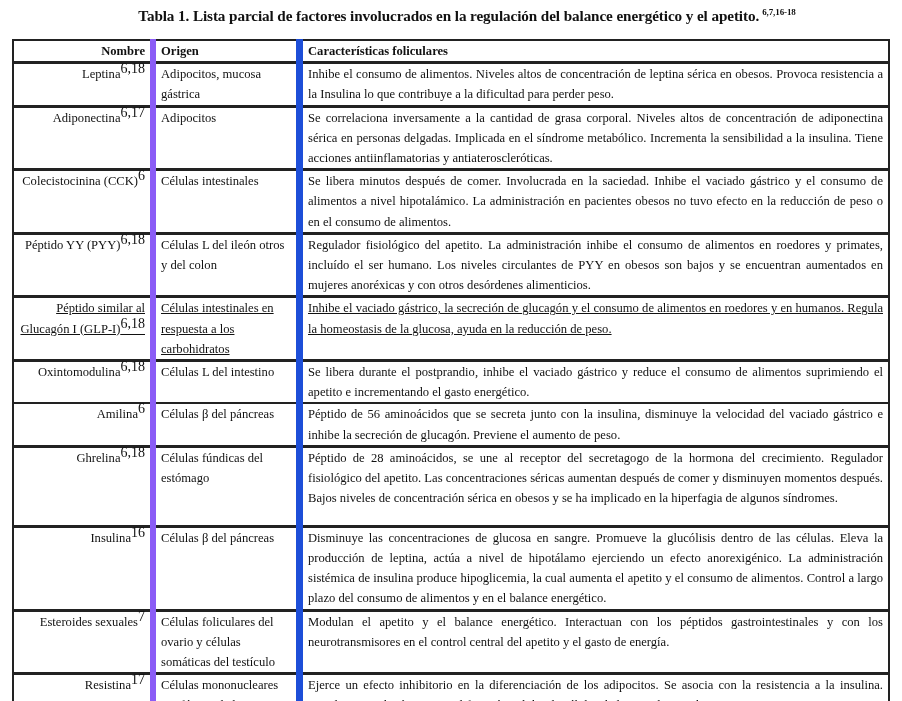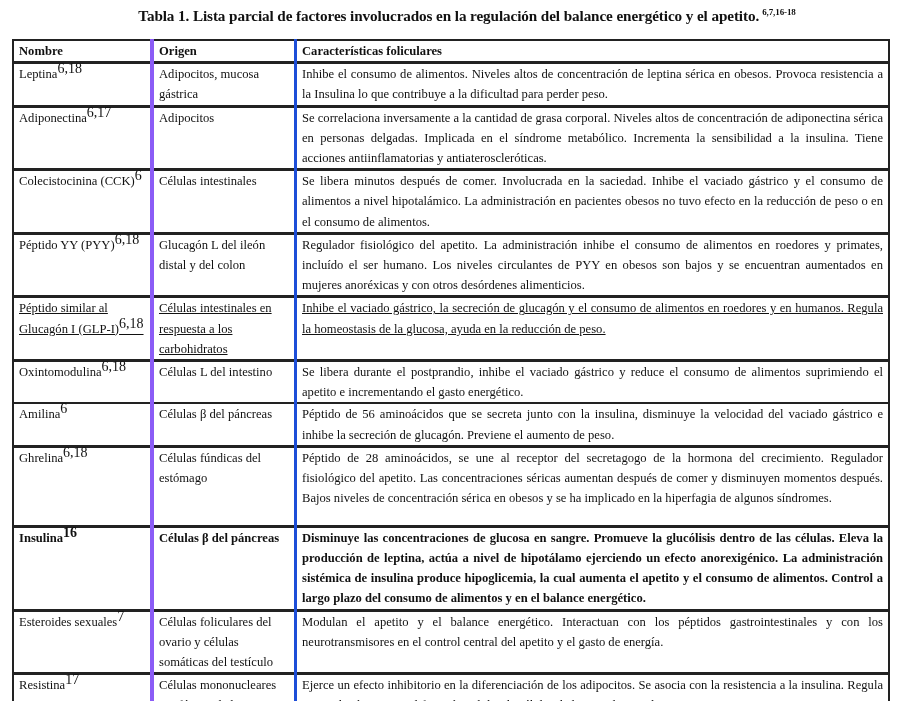--- a/index.html
+++ b/index.html
@@ -8,22 +8,22 @@
   .title { position: absolute; left: 16px; top: 7px; width: 902px; text-align: center;
            font-size: 15.2px; font-weight: bold; letter-spacing: -0.1px; }
   .title sup { font-size: 9px; font-weight: bold; vertical-align: 6px; margin-left: 3px; }
   table { position: absolute; left: 12px; top: 39px; width: 878px;
           border-collapse: collapse; font-size: 12.6px; line-height: 20.2px;
           border: 2px solid #222; table-layout: fixed; }
   td, th { border: 1px solid #222; padding: 0 5px; vertical-align: top; text-align: left; }
   th { font-weight: bold; height: 20px; }
   tr.row td { border-top: 3px solid #222; }
   tr.thin td { border-top: 2px solid #222; }
-  td.col-name, th.col-name { width: 126px; border-right: 4px solid #8b5cf6; }
-  td.col-orig, th.col-orig { width: 130px; border-right: 3px solid #1d4ed8; }
+  td.col-name, th.col-name { width: 126px; border-right: 6px solid #8b5cf6; text-align: right; }
+  td.col-orig, th.col-orig { width: 130px; border-right: 7px solid #1d4ed8; }
   td.col-desc { text-align: justify; }
   sup { font-size: 14px; vertical-align: 5px; line-height: 0; }
 </style>
 </head>
 <body>
 
 <div class="title">
   <span>Tabla 1. Lista parcial de factores involucrados en la regulación del balance energético y el apetito.</span><sup>6,7,16-18</sup>
 </div>
 
@@ -46,21 +46,21 @@
         <td class="col-orig">Adipocitos</td>
         <td class="col-desc">Se correlaciona inversamente a la cantidad de grasa corporal. Niveles altos de concentración de adiponectina sérica en personas delgadas. Implicada en el síndrome metabólico. Incrementa la sensibilidad a la insulina. Tiene acciones antiinflamatorias y antiateroscleróticas.</td>
       </tr>
       <tr class="row" style="height: 62px;">
         <td class="col-name"><span>Colecistocinina (CCK)</span><sup>6</sup></td>
         <td class="col-orig">Células intestinales</td>
         <td class="col-desc">Se libera minutos después de comer. Involucrada en la saciedad. Inhibe el vaciado gástrico y el consumo de alimentos a nivel hipotalámico. La administración en pacientes obesos no tuvo efecto en la reducción de peso o en el consumo de alimentos.</td>
       </tr>
       <tr class="row" style="height: 60px;">
         <td class="col-name"><span>Péptido YY (PYY)</span><sup>6,18</sup></td>
-        <td class="col-orig">Glucagón L del ileón distal y del colon</td>
+        <td class="col-orig">Células L del ileón otros y del colon</td>
         <td class="col-desc">Regulador fisiológico del apetito. La administración inhibe el consumo de alimentos en roedores y primates, incluído el ser humano. Los niveles circulantes de PYY en obesos son bajos y se encuentran aumentados en mujeres anoréxicas y con otros desórdenes alimenticios.</td>
       </tr>
       <tr class="row" style="height: 60px; text-decoration: underline;">
         <td class="col-name"><span>Péptido similar al Glucagón I (GLP-I)</span><sup>6,18</sup></td>
         <td class="col-orig">Células intestinales en respuesta a los carbohidratos</td>
         <td class="col-desc">Inhibe el vaciado gástrico, la secreción de glucagón y el consumo de alimentos en roedores y en humanos. Regula la homeostasis de la glucosa, ayuda en la reducción de peso.</td>
       </tr>
       <tr class="row" style="height: 40px; margin-left: 47px;">
         <td class="col-name"><span>Oxintomodulina</span><sup>6,18</sup></td>
         <td class="col-orig">Células L del intestino</td>
@@ -69,21 +69,21 @@
       <tr class="thin" style="height: 42px;">
         <td class="col-name"><span>Amilina</span><sup>6</sup></td>
         <td class="col-orig">Células β del páncreas</td>
         <td class="col-desc">Péptido de 56 aminoácidos que se secreta junto con la insulina, disminuye la velocidad del vaciado gástrico e inhibe la secreción de glucagón. Previene el aumento de peso.</td>
       </tr>
       <tr class="row" style="height: 80px;">
         <td class="col-name"><span>Ghrelina</span><sup>6,18</sup></td>
         <td class="col-orig">Células fúndicas del estómago</td>
         <td class="col-desc">Péptido de 28 aminoácidos, se une al receptor del secretagogo de la hormona del crecimiento. Regulador fisiológico del apetito. Las concentraciones séricas aumentan después de comer y disminuyen momentos después. Bajos niveles de concentración sérica en obesos y se ha implicado en la hiperfagia de algunos síndromes.</td>
       </tr>
-      <tr class="row" style="height: 80px; font-weight: bold;">
+      <tr class="row" style="height: 80px;">
         <td class="col-name"><span>Insulina</span><sup>16</sup></td>
         <td class="col-orig">Células β del páncreas</td>
         <td class="col-desc">Disminuye las concentraciones de glucosa en sangre. Promueve la glucólisis dentro de las células. Eleva la producción de leptina, actúa a nivel de hipotálamo ejerciendo un efecto anorexigénico. La administración sistémica de insulina produce hipoglicemia, la cual aumenta el apetito y el consumo de alimentos. Control a largo plazo del consumo de alimentos y en el balance energético.</td>
       </tr>
       <tr class="row" style="height: 61px;">
         <td class="col-name"><span>Esteroides sexuales</span><sup>7</sup></td>
         <td class="col-orig">Células foliculares del ovario y células somáticas del testículo</td>
         <td class="col-desc">Modulan el apetito y el balance energético. Interactuan con los péptidos gastrointestinales y con los neurotransmisores en el control central del apetito y el gasto de energía.</td>
       </tr>
       <tr class="row" style="height: 45px;">

